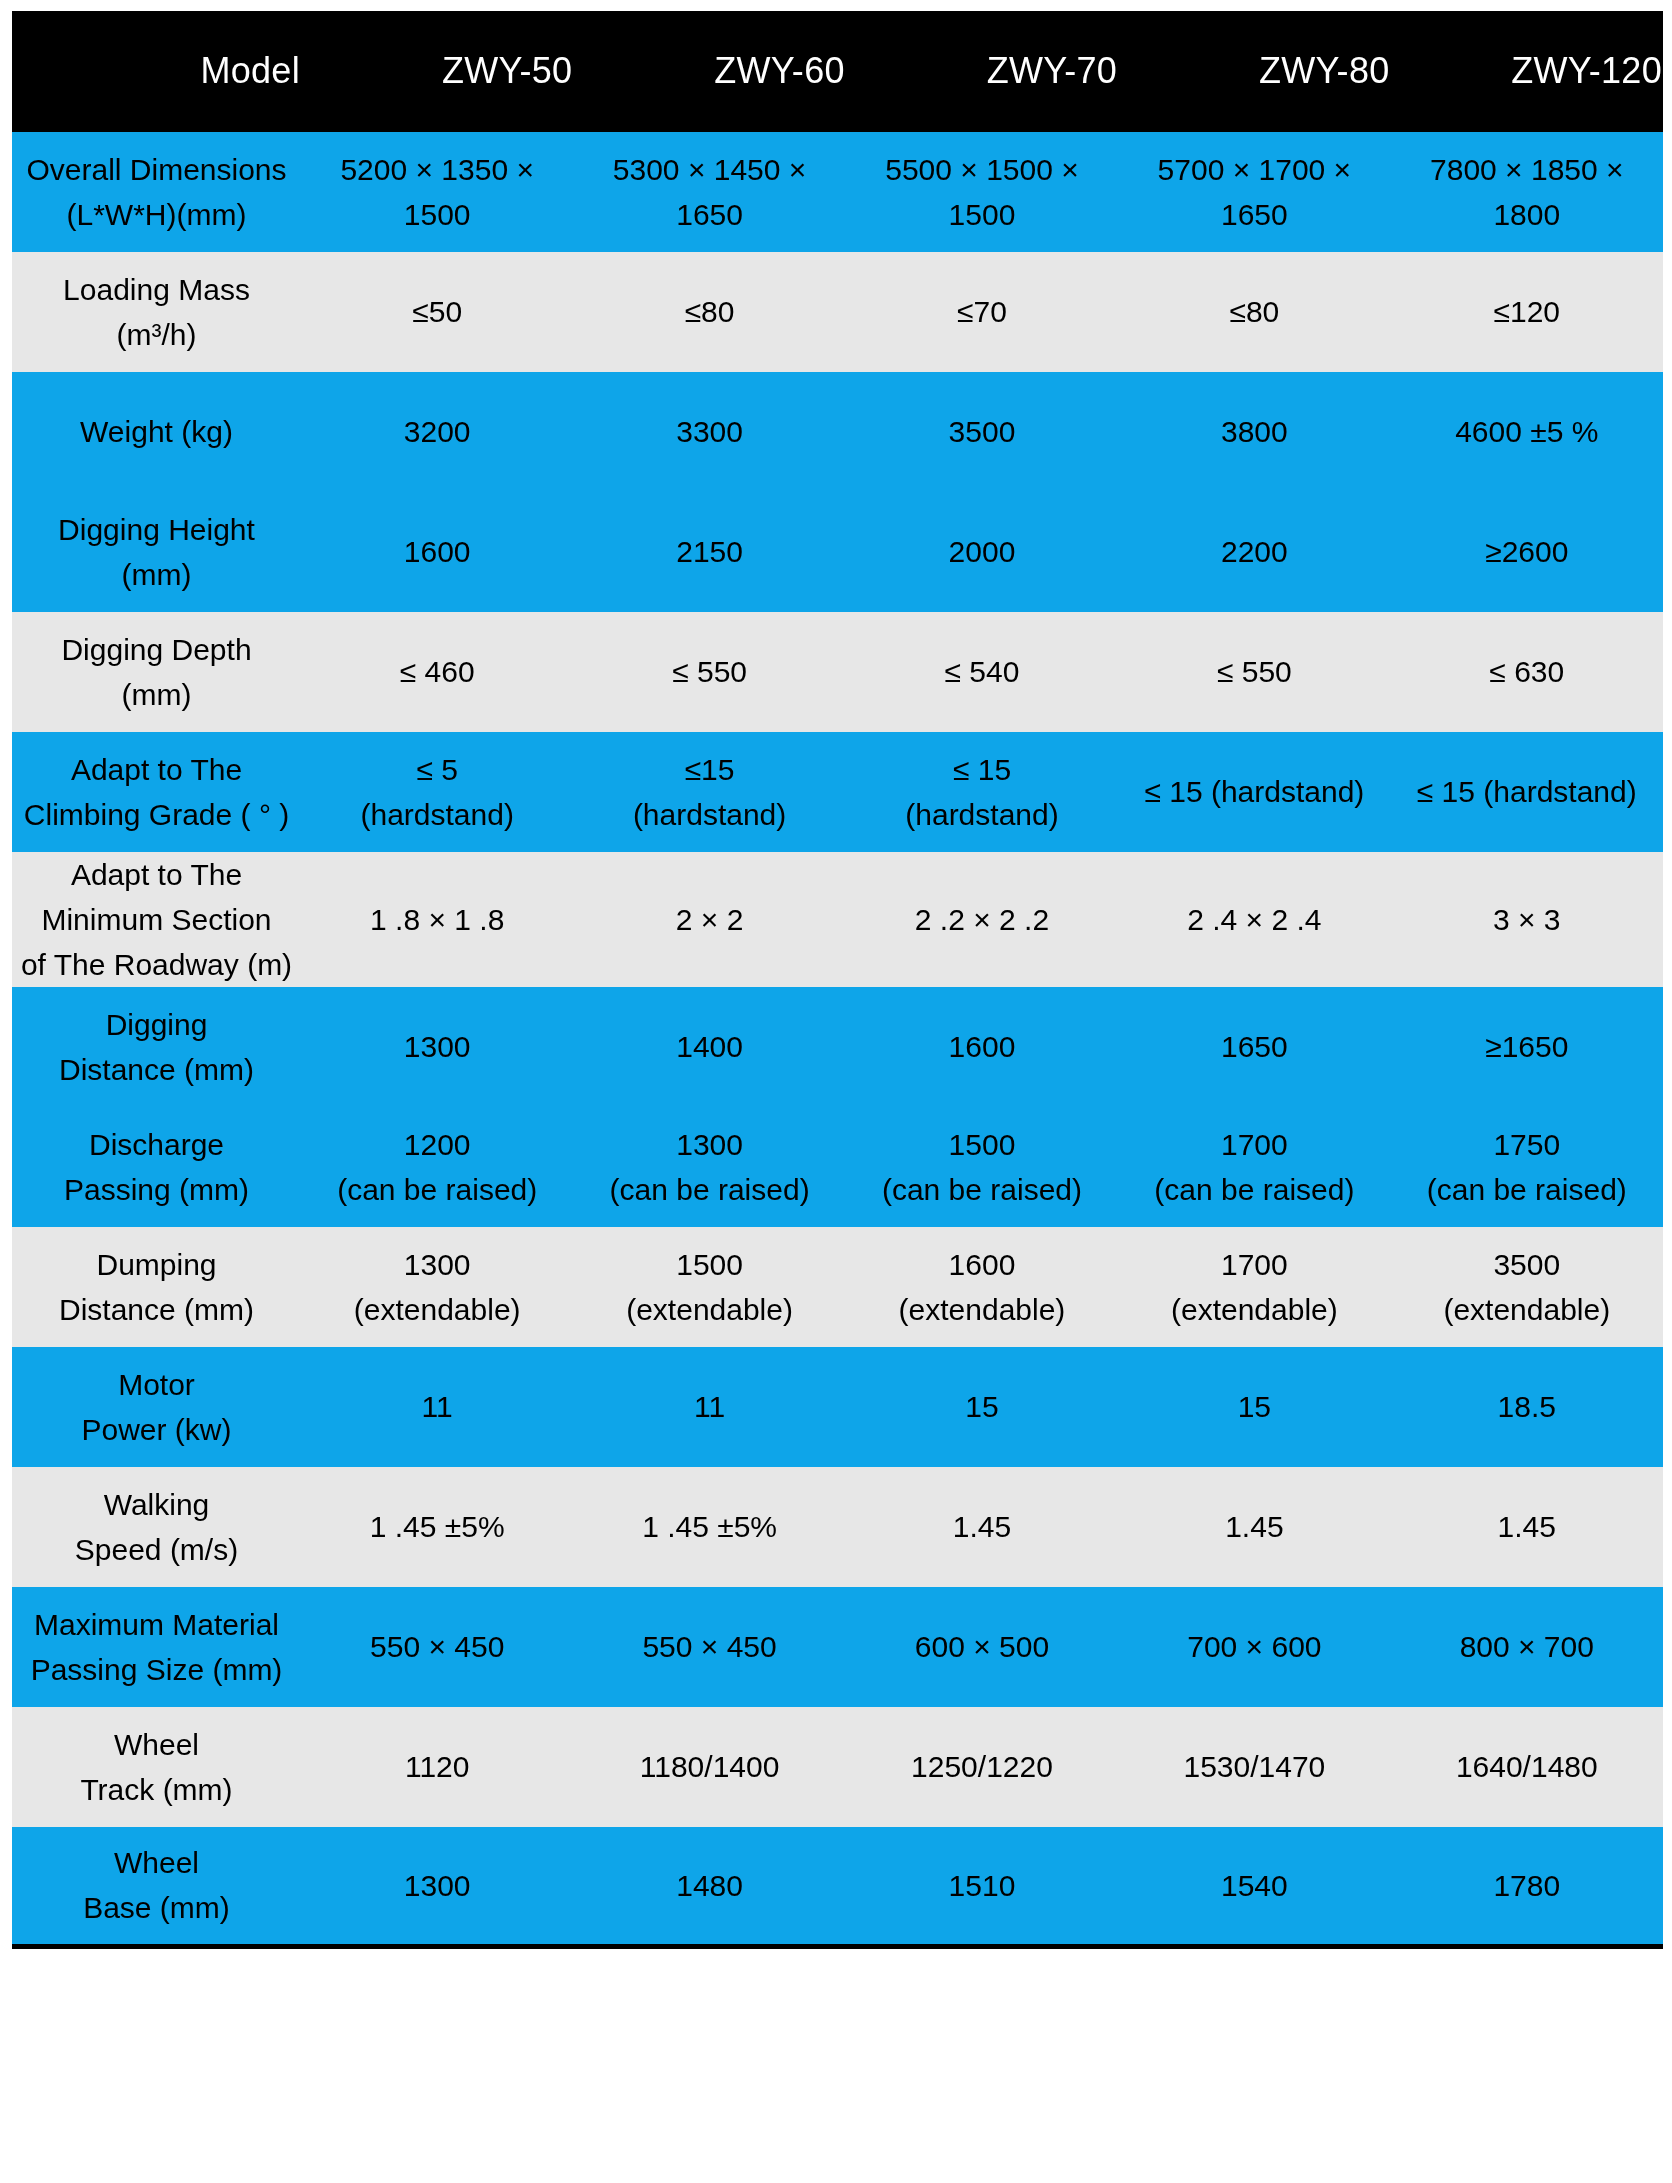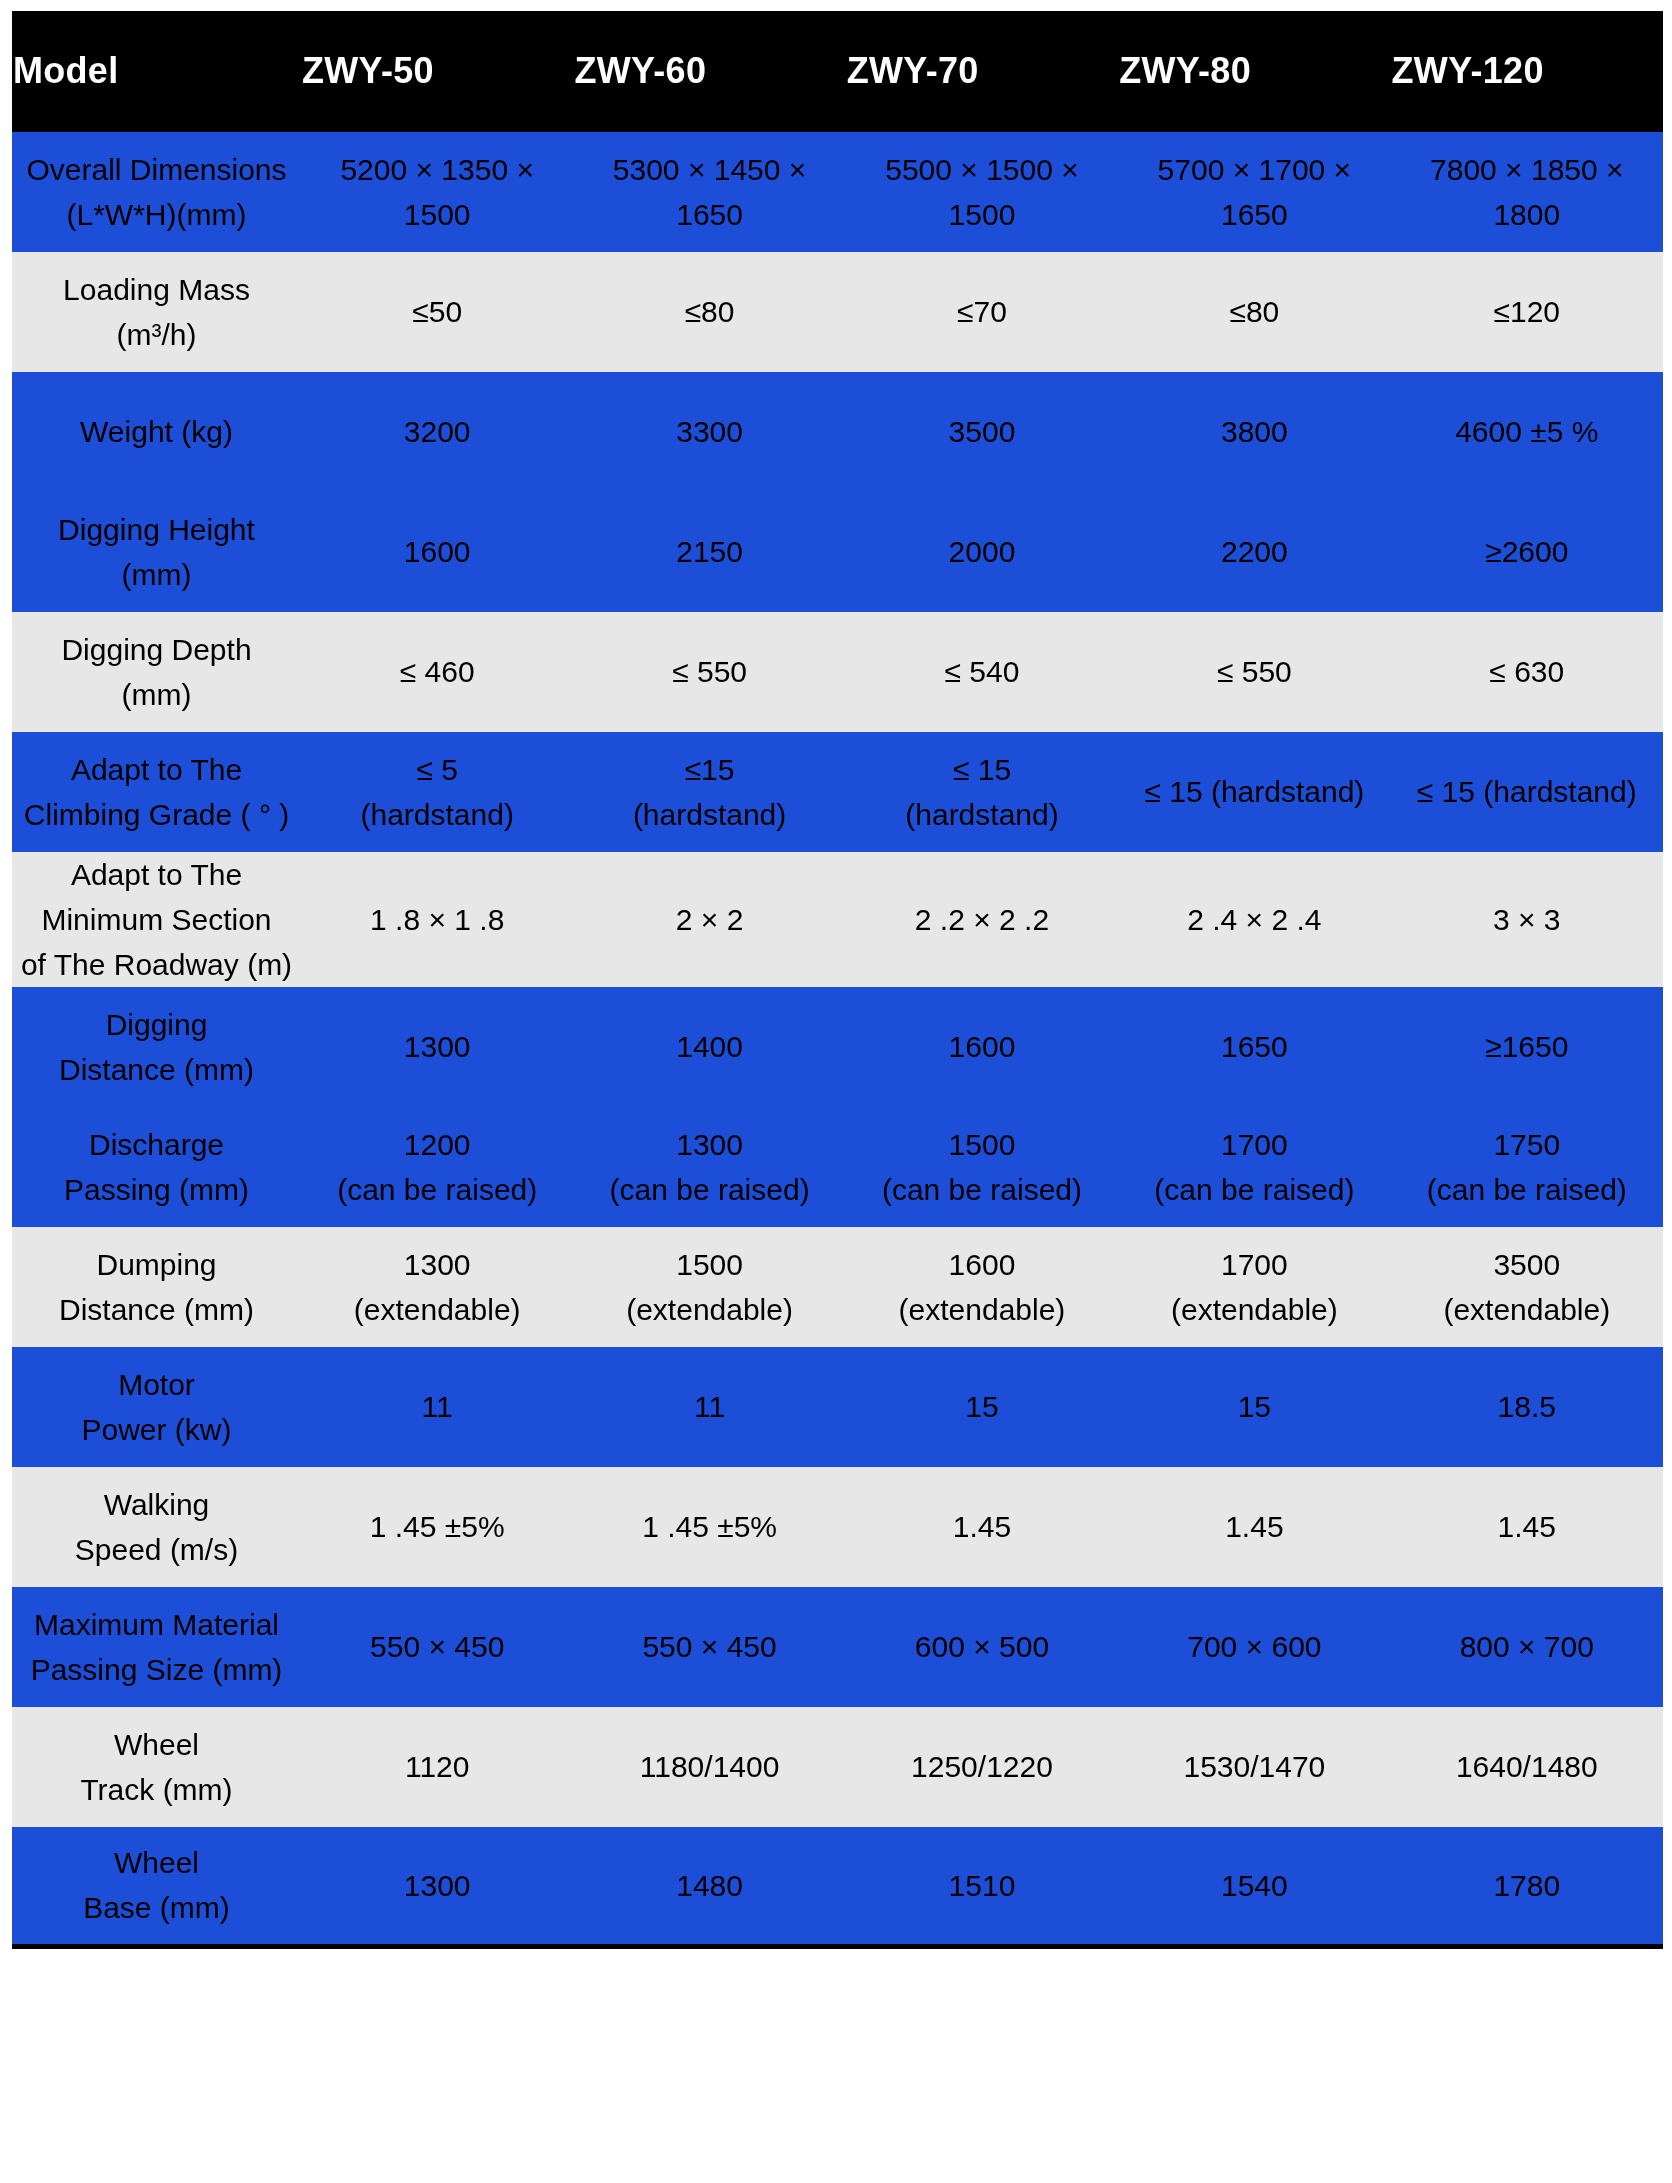--- a/index.html
+++ b/index.html
@@ -26,28 +26,28 @@
     border-collapse:collapse;
     table-layout:fixed;
     border-bottom:5.3px solid var(--line);
   }
   col.label-col{ width:289px; }
   thead th{
     background:var(--header-bg);
     color:var(--header-text);
     height:119px;
     font-size:36px;
-    font-weight:bold;
-    text-align:left;
+    font-weight:normal;
+    text-align:right;
     vertical-align:middle;
     letter-spacing:0.3px;
   }
   tbody tr{
     height:120px;
-    background:#1d4ed8;
+    background:#0ea5e9;
   }
   tbody tr.shaded{
     background:var(--shaded);
   }
   th.row-label{
     font-weight:normal;
     font-size:30px;
     line-height:1.5;
     text-align:center;
     vertical-align:middle;

